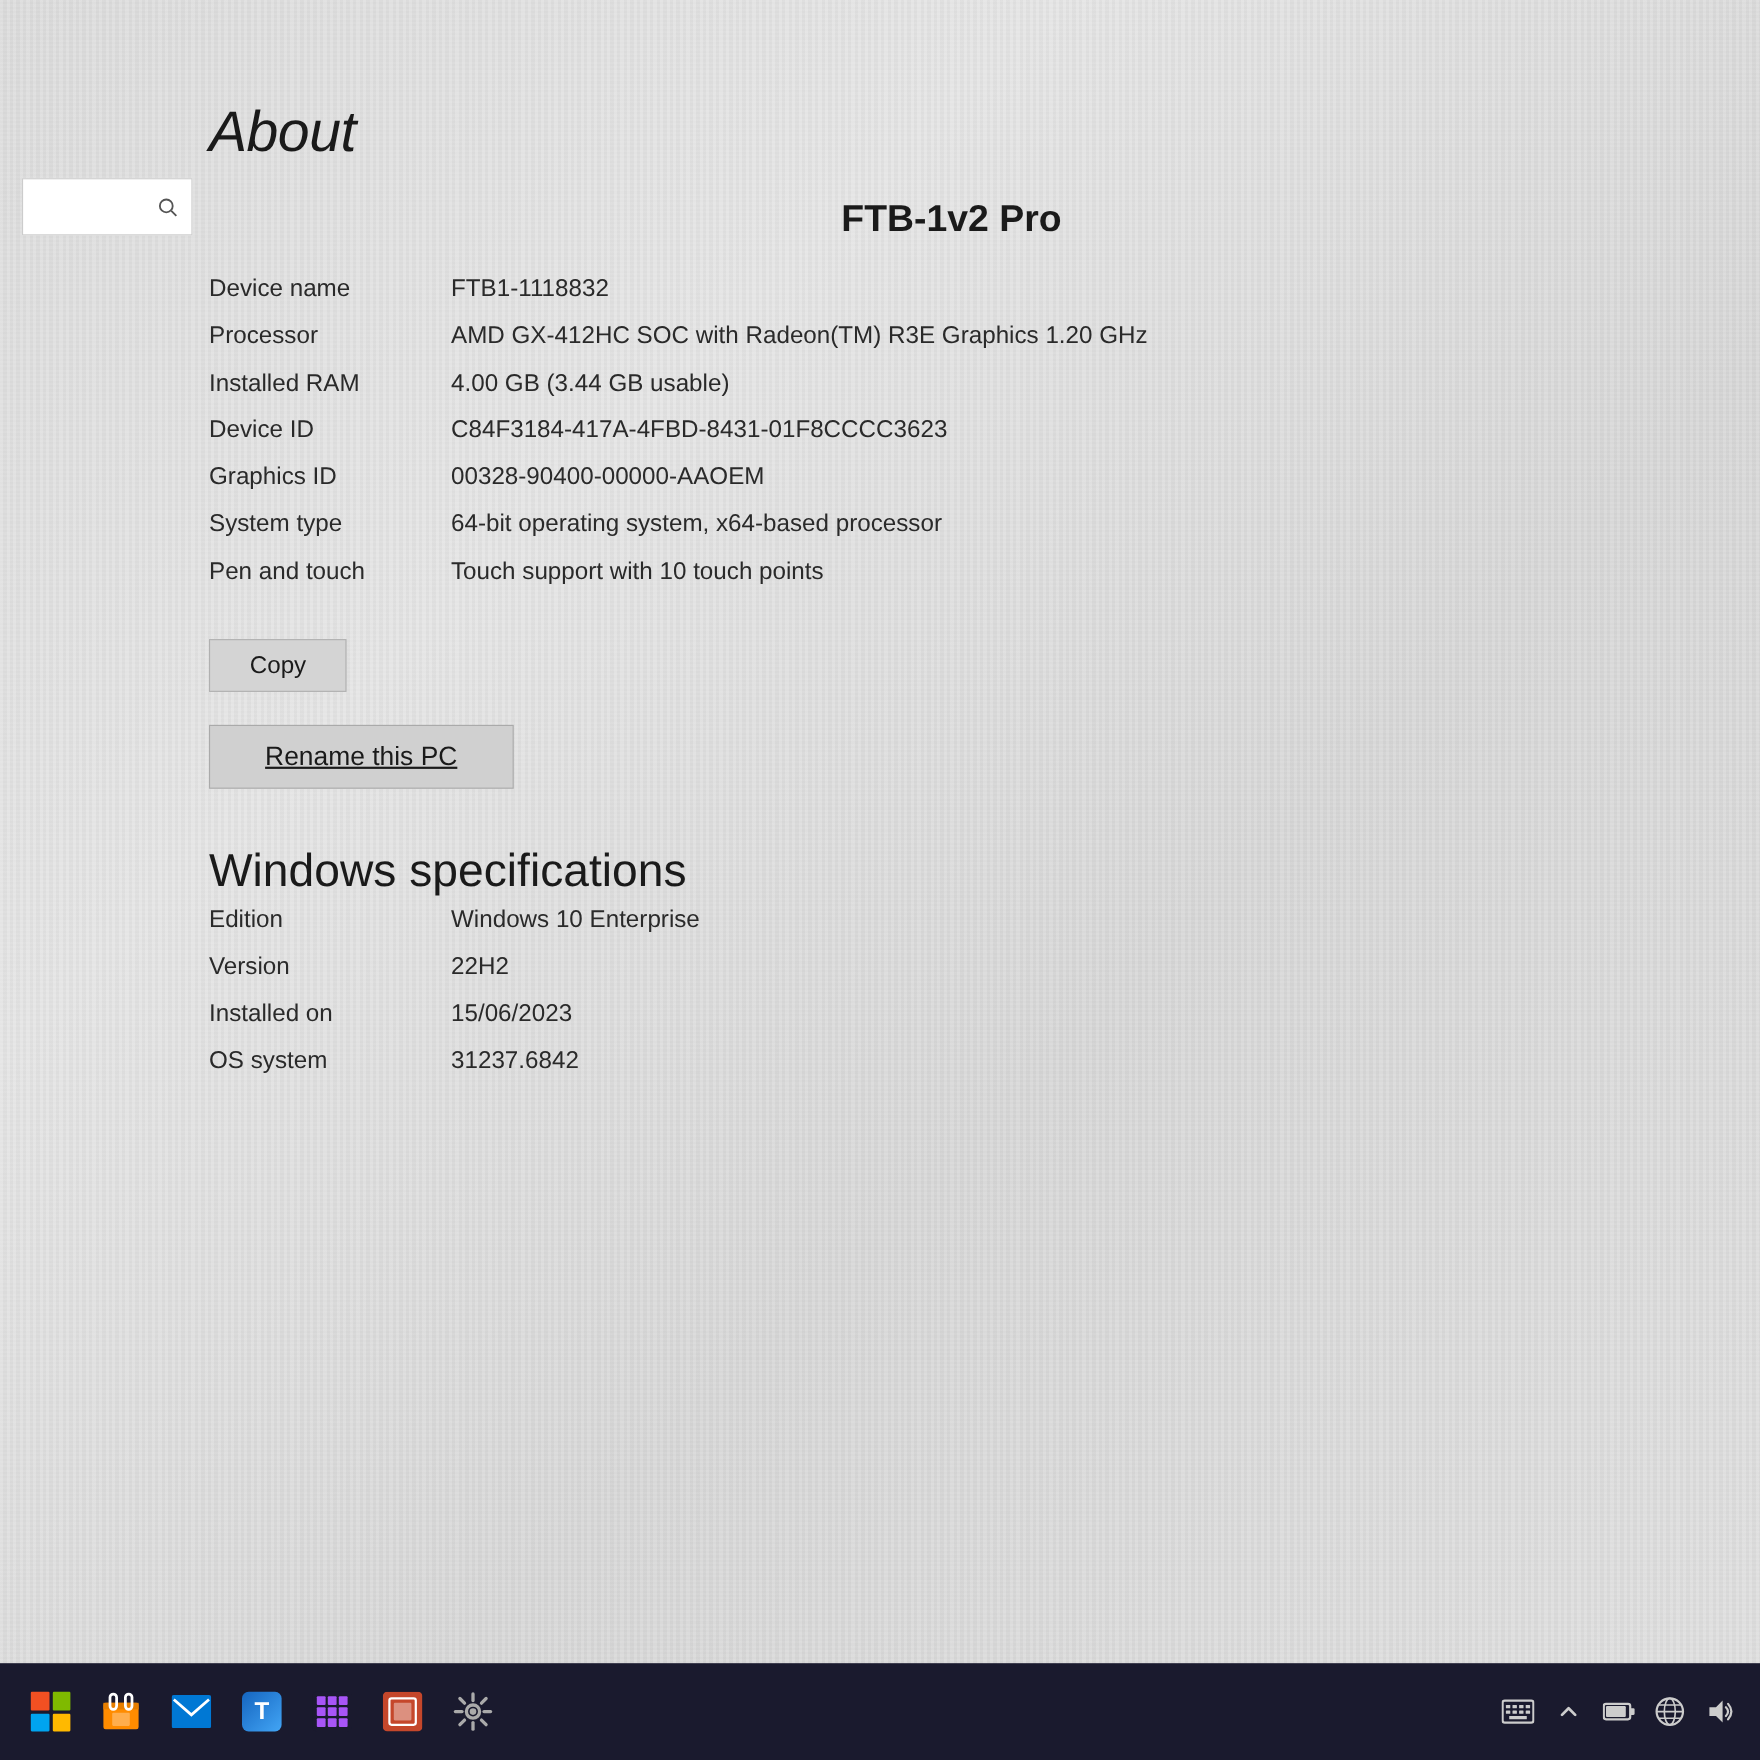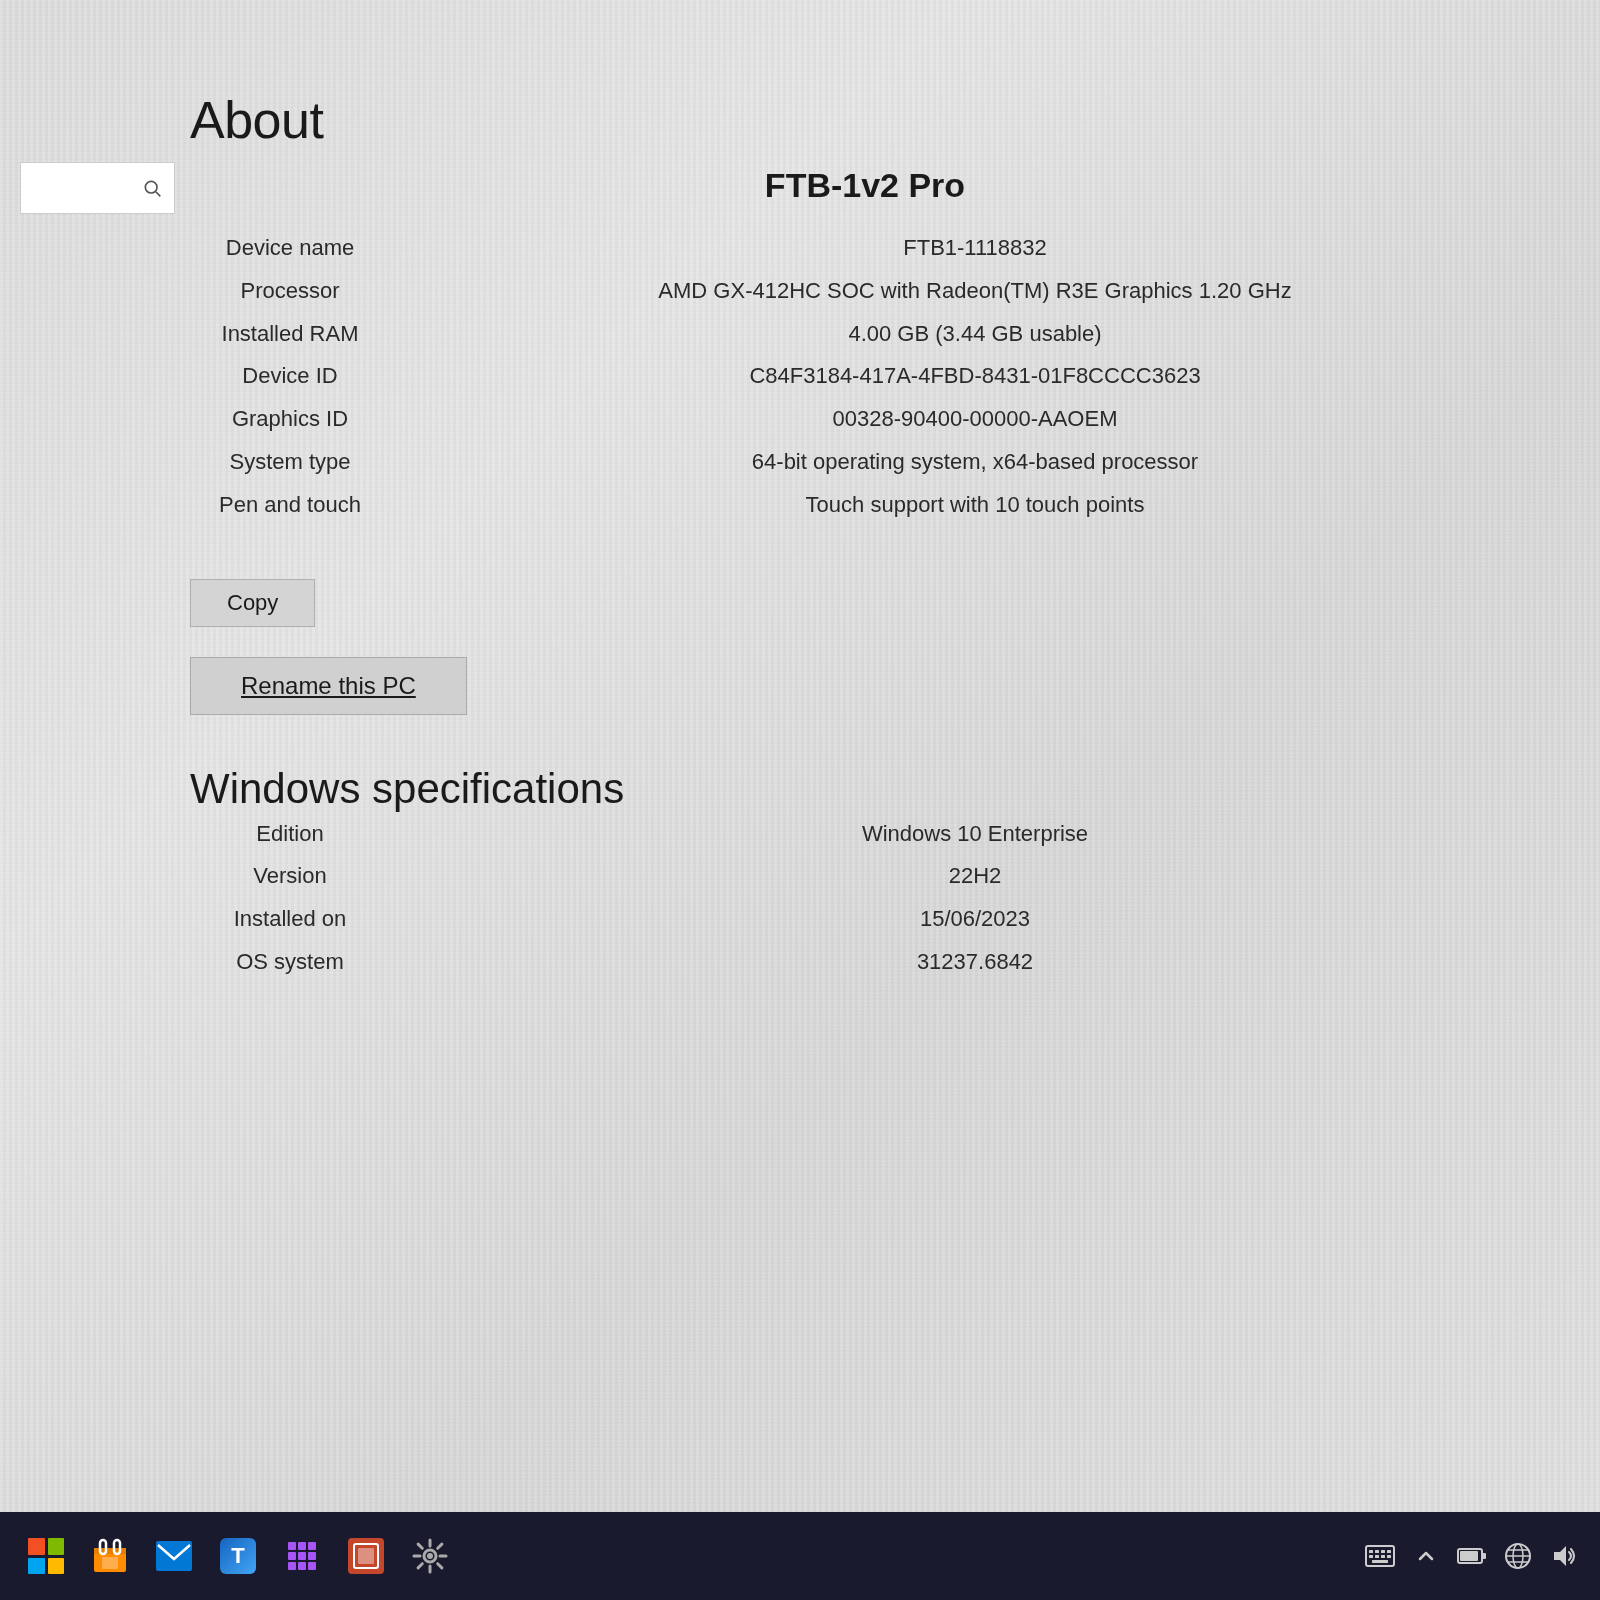--- a/index.html
+++ b/index.html
@@ -66,42 +66,42 @@
       left: 190px;
       right: 60px;
       bottom: 100px;
       padding: 30px 0;
     }
 
     .page-title {
       font-size: 52px;
       font-weight: 300;
       color: #1a1a1a;
-      margin-bottom: 16px;
+      margin-bottom: 30px;
       letter-spacing: -0.5px;
+      font-style: italic;
     }
 
     .device-name-heading {
       font-size: 34px;
       font-weight: 600;
       color: #1a1a1a;
       margin-bottom: 22px;
       text-align: center;
     }
 
     .info-table {
       width: 100%;
       margin-bottom: 30px;
     }
 
     .info-row {
       display: flex;
       align-items: flex-start;
       padding: 6px 0;
-      text-align: center;
     }
 
     .info-label {
       width: 220px;
       min-width: 220px;
       font-size: 22px;
       color: #2a2a2a;
       padding-right: 20px;
       line-height: 1.4;
     }
@@ -114,21 +114,21 @@
     }
 
     .copy-button {
       display: inline-block;
       padding: 10px 36px;
       background: #d4d4d4;
       border: 1px solid #b0b0b0;
       font-size: 22px;
       color: #1a1a1a;
       cursor: pointer;
-      margin-top: 22px;
+      margin-top: 10px;
       margin-bottom: 30px;
     }
 
     .rename-button {
       display: inline-block;
       padding: 14px 50px;
       background: #d0d0d0;
       border: 1px solid #aaa;
       font-size: 24px;
       color: #1a1a1a;

